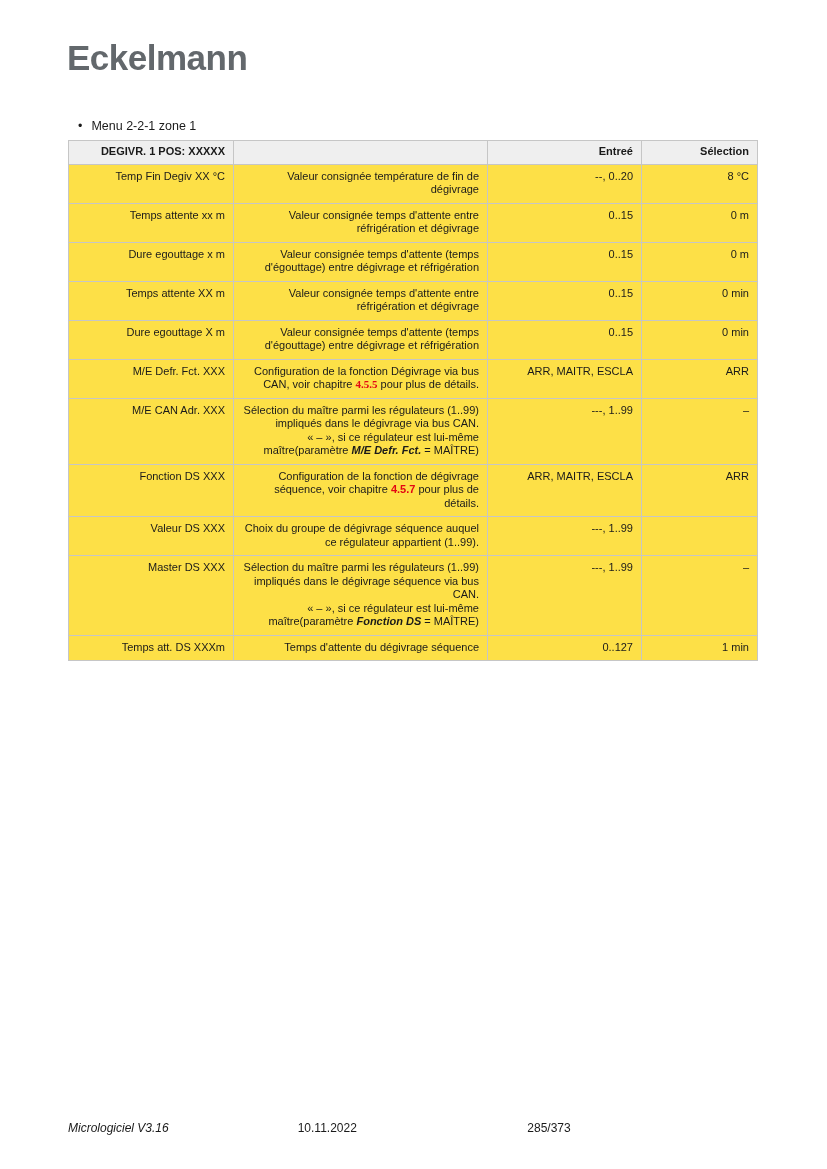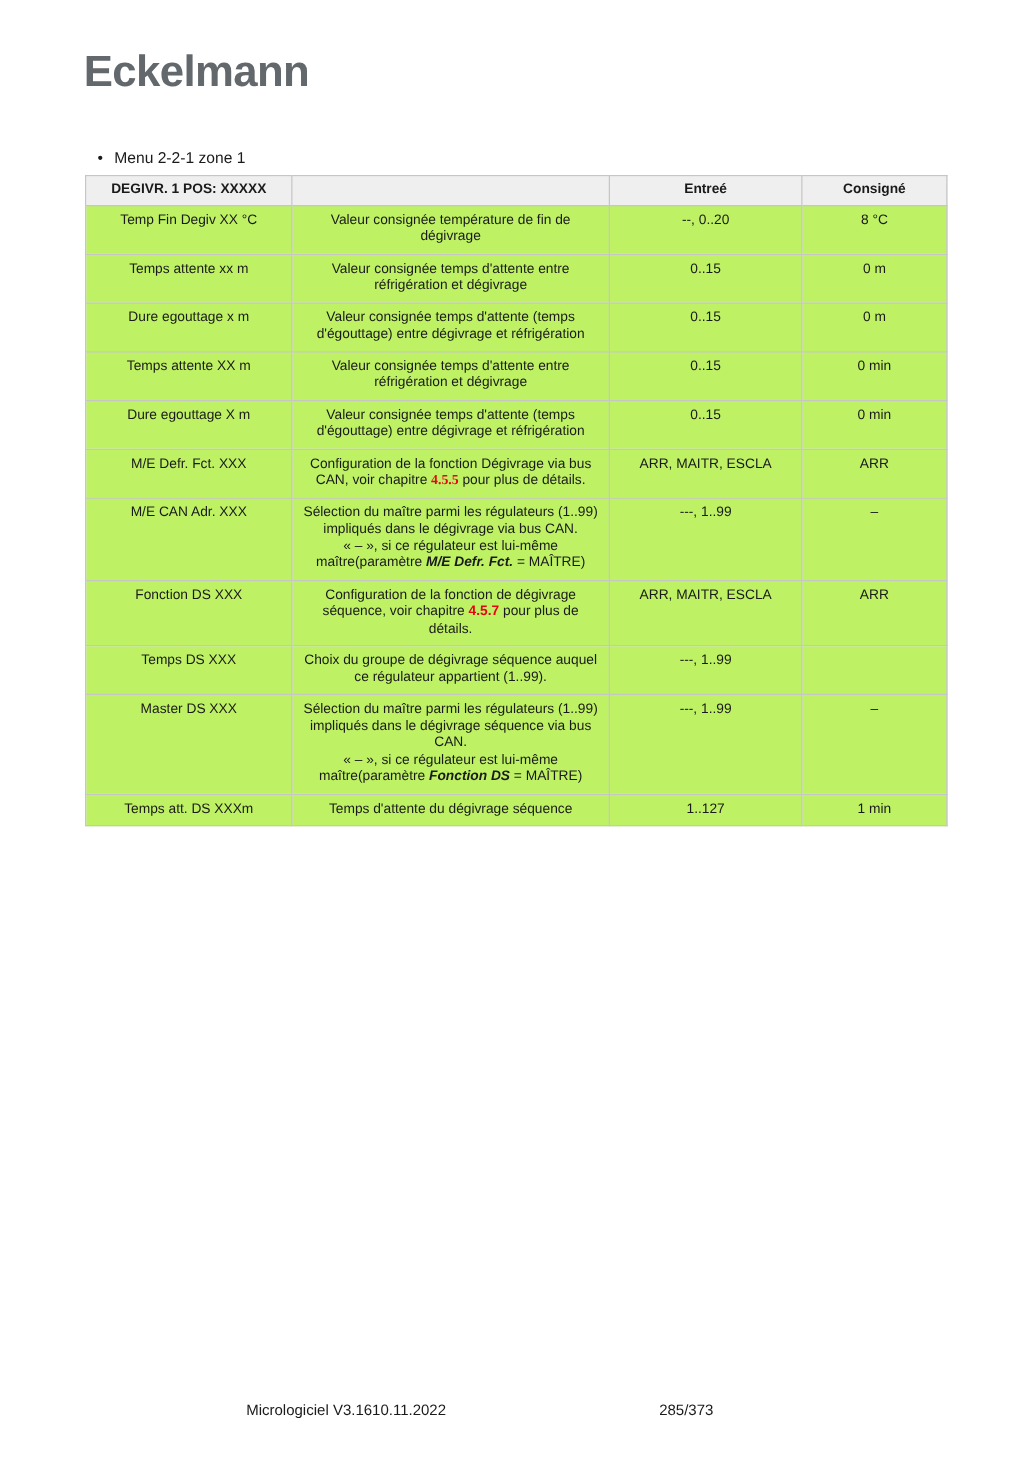--- a/index.html
+++ b/index.html
@@ -47,48 +47,48 @@
     font-size: 11px;
     line-height: 13.5px;
   }
   table.param-table col.c1 { width: 165px; }
   table.param-table col.c2 { width: 254px; }
   table.param-table col.c3 { width: 154px; }
   table.param-table col.c4 { width: 116px; }
   table.param-table th, table.param-table td {
     border: 1px solid #c6c6c6;
     vertical-align: top;
-    text-align: center;
+    text-align: right;
     padding: 5px 8px 6px 8px;
   }
   table.param-table th {
     background: #efefef;
     font-weight: bold;
     padding-top: 4px;
     padding-bottom: 5px;
   }
   table.param-table td {
-    background: #bef264;
+    background: #fde047;
     font-weight: normal;
   }
   .chapter-link {
     font-weight: bold;
     cursor: pointer;
   }
   .italic { font-style: italic; font-weight: bold; }
   .footer {
     position: absolute;
     left: 68px;
     top: 1121px;
     width: 689px;
     font-size: 12px;
     color: #1a1a1a;
     display: flex;
   }
-  .footer .f-left  { flex: 1; text-align: right; }
+  .footer .f-left  { flex: 1; text-align: left; font-style: italic; }
   .footer .f-center{ flex: 1; text-align: left; }
   .footer .f-right { flex: 1; text-align: left; }
 </style>
 </head>
 <body>
 
 <div class="page">
 
   <div class="logo">Eckelmann</div>
 
@@ -102,21 +102,21 @@
       <col class="c1">
         <col class="c2">
         <col class="c3">
         <col class="c4">
     </colgroup>
     <thead>
       <tr>
         <th>DEGIVR. 1 POS: XXXXX</th>
         <th></th>
         <th>Entreé</th>
-        <th>Consigné</th>
+        <th>Sélection</th>
       </tr>
     </thead>
     <tbody id="table-body">
         <tr>
           <td>Temp Fin Degiv XX °C</td>
           <td><span>Valeur consignée température de fin de dégivrage</span></td>
           <td>--, 0..20</td>
           <td>8 °C</td>
         </tr>
         <tr>
@@ -155,35 +155,35 @@
           <td>---, 1..99</td>
           <td>–</td>
         </tr>
         <tr>
           <td>Fonction DS XXX</td>
           <td><span>Configuration de la fonction de dégivrage séquence, voir chapitre </span><span class="chapter-link" style="color: rgb(227, 6, 19);">4.5.7</span><span> pour plus de détails.</span></td>
           <td>ARR, MAITR, ESCLA</td>
           <td>ARR</td>
         </tr>
         <tr>
-          <td>Temps DS XXX</td>
+          <td>Valeur DS XXX</td>
           <td><span>Choix du groupe de dégivrage séquence auquel ce régulateur appartient (1..99).</span></td>
           <td>---, 1..99</td>
           <td></td>
         </tr>
         <tr>
           <td>Master DS XXX</td>
           <td><span>Sélection du maître parmi les régulateurs (1..99) impliqués dans le dégivrage séquence via bus CAN.</span><br><span>« – », si ce régulateur est lui-même maître(paramètre </span><span class="italic">Fonction DS</span><span> = MAÎTRE)</span></td>
           <td>---, 1..99</td>
           <td>–</td>
         </tr>
         <tr>
           <td>Temps att. DS XXXm</td>
           <td><span>Temps d'attente du dégivrage séquence</span></td>
-          <td>1..127</td>
+          <td>0..127</td>
           <td>1 min</td>
         </tr>
       </tbody>
   </table>
 
   <div class="footer">
     <div class="f-left">Micrologiciel V3.16</div>
     <div class="f-center">10.11.2022</div>
     <div class="f-right">285/373</div>
   </div>

